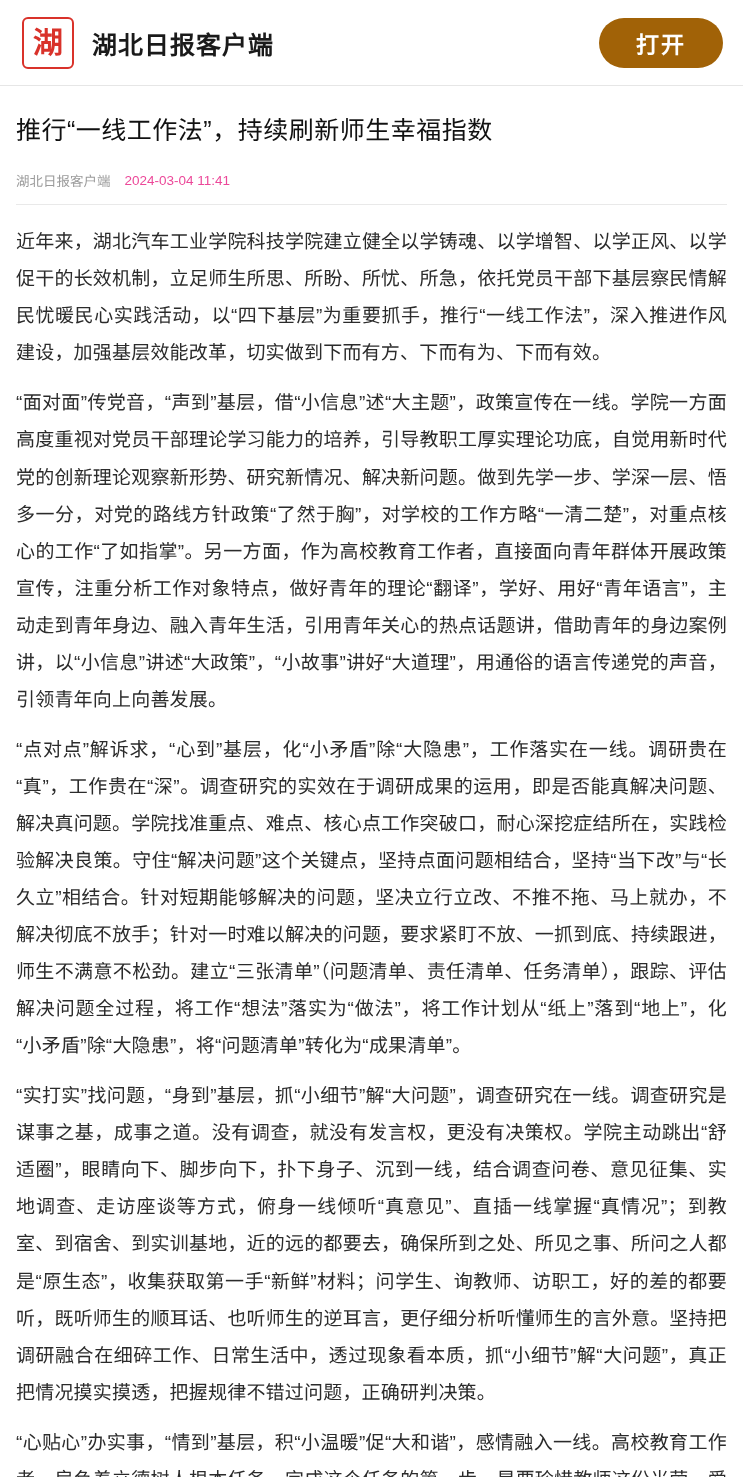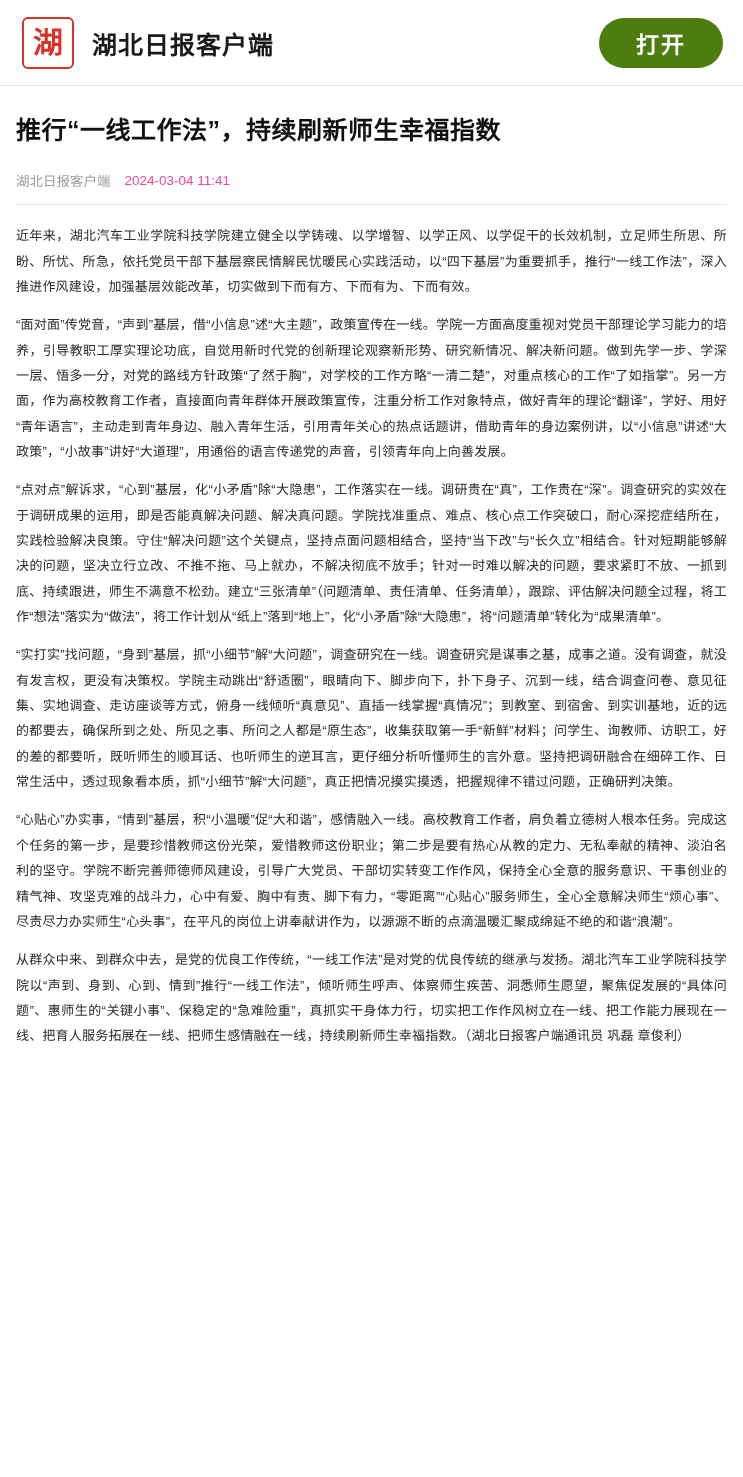--- a/index.html
+++ b/index.html
@@ -54,41 +54,41 @@
     margin-left: 18px;
     font-size: 25px;
     font-weight: 700;
     color: #1a1a1a;
     letter-spacing: 1px;
     white-space: nowrap;
   }
   .appbar-spacer { flex: 1 1 auto; }
   .open-button {
     flex: 0 0 auto;
-    background: #4d7c0f;
+    background: #a16207;
     color: #ffffff;
     font-size: 23px;
     font-weight: 700;
     letter-spacing: 2px;
     border: none;
     border-radius: 26px;
     width: 124px;
     height: 50px;
     cursor: pointer;
     font-family: inherit;
   }
 
   
   .article {
     padding: 26px 16px 40px 16px;
     box-sizing: border-box;
   }
   .headline {
     font-size: 25px;
-    font-weight: 700;
+    font-weight: 400;
     color: #111111;
     line-height: 1.45;
     margin: 0 0 22px 0;
     letter-spacing: 0.5px;
   }
   .meta {
     font-size: 13.5px;
     color: #9b9b9b;
     margin-bottom: 14px;
     display: flex;
@@ -96,21 +96,21 @@
     gap: 14px;
   }
   .meta .source { color: #9b9b9b; }
   .meta .time { color: #ec4899; }
   .divider {
     border: none;
     border-top: 1px solid #e9e9e9;
     margin: 0 0 18px 0;
   }
   .body p {
-    font-size: 13px;
+    font-size: 19px;
     line-height: 1.95;
     color: #2b2b2b;
     margin: 0 0 13px 0;
     text-align: justify;
     text-justify: inter-ideograph;
     letter-spacing: 0.2px;
   }
 </style>
 </head>
 <body>

